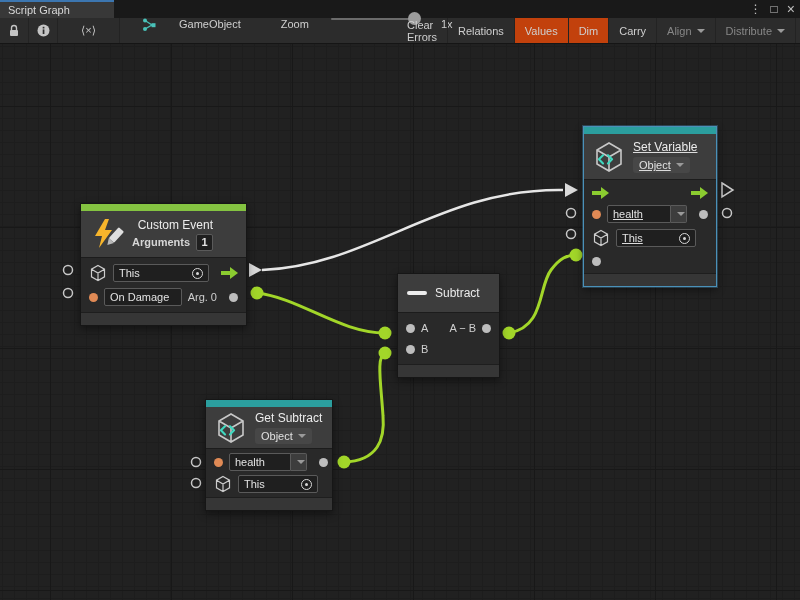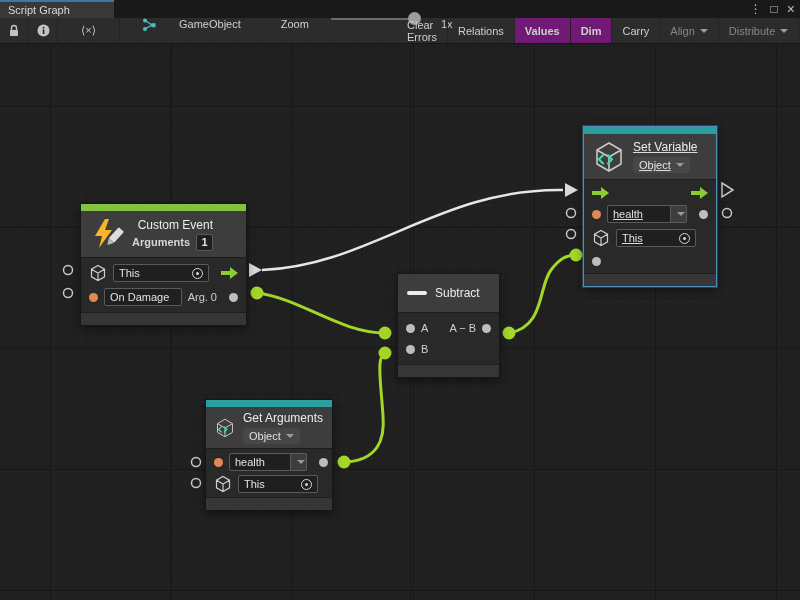--- a/index.html
+++ b/index.html
@@ -15,21 +15,21 @@
                   color:#c0c0c0; font-size:12px; }
   .win-controls span { cursor:default; line-height:18px; }
 
   
   .toolbar { position:absolute; top:18px; left:0; width:800px; height:26px; background:#2c2c2c;
              border-bottom:1px solid #151515; display:flex; align-items:stretch;
              font-size:11px; color:#cfcfcf; }
   .tb-btn { display:flex; align-items:center; justify-content:center; border-right:1px solid #232323; }
   .tb-btn.sq { width:29px; }
   .tb-btn.wide { width:62px; }
-  .tb-active { background:#701a75;font-weight:bold; }
+  .tb-active { background:#c2410c; }
   .tb-disabled { color:#878787; }
   .tb-label { display:flex; align-items:flex-start; gap:22px; padding:0 8px; }
   .caret-down { width:0; height:0; border-left:4px solid transparent; border-right:4px solid transparent;
                 border-top:4px solid #9a9a9a; margin-left:5px; }
   .tb-right { position:absolute; left:397px; top:0; height:25px; display:flex; }
   .tb-right .tb-btn { padding:0 10px; }
   .slider-track { position:relative; width:88px; height:2px; background:#6b6b6b; border-radius:1px; }
   .slider-thumb { position:absolute; right:-2px; top:-6px; width:13px; height:13px; border-radius:50%; background:#9c9c9c; }
 
   
@@ -305,21 +305,21 @@
     </div>
 
     <div class="node" style="left:205px; top:355px; width:128px;">
       <div class="colorbar" style="background:#2b9e9e;"></div>
       <div class="n-header" style="padding:4px 9px;">
         <svg width="32" height="32" viewBox="0 0 32 32">
           <path d="M16 2 L28 9 V23 L16 30 L4 23 V9 Z M4 9 L16 16 L28 9 M16 16 V30" fill="none" stroke="#c8c8c8" stroke-width="1.6"></path>
           <path d="M11 21 l-5 5 5 5 M17 21 l5 5 -5 5" fill="none" stroke="#3fd9c0" stroke-width="2.6" stroke-linecap="round" stroke-linejoin="round" transform="translate(1,-3) scale(0.82)"></path>
         </svg>
         <div class="hdr-col">
-          <span class="n-title">Get Arguments</span>
+          <span class="n-title">Get Subtract</span>
           <div class="kind-dd">
             <span>Object</span>
             <span class="caret-down"></span>
           </div>
         </div>
       </div>
       <div class="n-body" style="gap:2px; padding:3px 8px;">
         <div class="row">
           <span class="dot orange"></span>
           <div class="var-dd">

